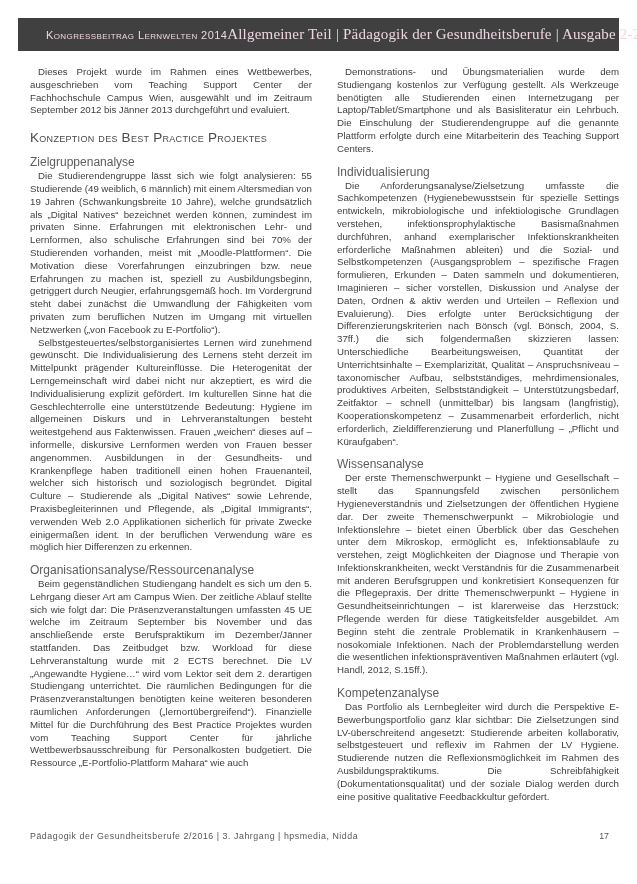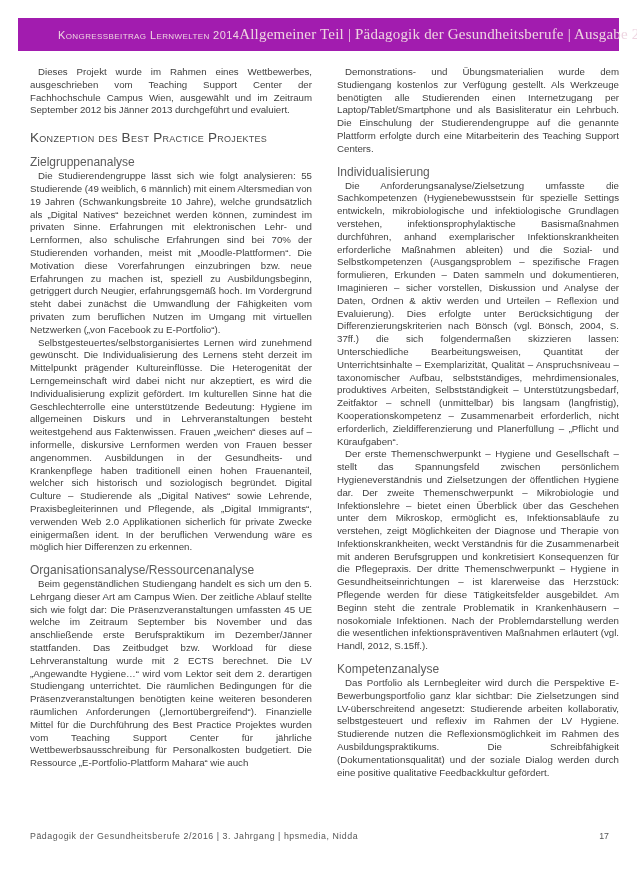--- a/index.html
+++ b/index.html
@@ -6,23 +6,23 @@
   body {
     width: 637px; height: 884px;
     background: #ffffff;
     position: relative;
     font-family: "Liberation Sans", sans-serif;
     overflow: hidden;
   }
   .header-bar {
     position: absolute; left: 18px; top: 18px;
     width: 601px; height: 33px;
-    background: #a21caf;
+    background: #404040;
     display: flex; align-items: center; justify-content: space-between;
-    padding: 0 13px 0 40px; box-sizing: border-box;
+    padding: 0 13px 0 28px; box-sizing: border-box;
   }
   .header-left {
     font-variant: small-caps;
     color: #eed5e1; font-size: 11px; letter-spacing: 0.4px;
     white-space: nowrap;
   }
   .header-right {
     color: #eed5e1; font-size: 15px; letter-spacing: 0.2px;
     white-space: nowrap;
     font-family: Liberation Serif, serif;
@@ -76,20 +76,21 @@
       <div class="sub-heading">Zielgruppenanalyse</div>
       <div class="para">Die Studierendengruppe lässt sich wie folgt analysieren: 55 Studierende (49 weiblich, 6 männlich) mit einem Altersmedian von 19 Jahren (Schwankungsbreite 10 Jahre), welche grundsätzlich als „Digital Natives“ bezeichnet werden können, zumindest im privaten Sinne. Erfahrungen mit elektronischen Lehr- und Lernformen, also schulische Erfahrungen sind bei 70% der Studierenden vorhanden, meist mit „Moodle-Plattformen“. Die Motivation diese Vorerfahrungen einzubringen bzw. neue Erfahrungen zu machen ist, speziell zu Ausbildungsbeginn, getriggert durch Neugier, erfahrungsgemäß hoch. Im Vordergrund steht dabei zunächst die Umwandlung der Fähigkeiten vom privaten zum beruflichen Nutzen im Umgang mit virtuellen Netzwerken („von Facebook zu E-Portfolio“).</div>
       <div class="para">Selbstgesteuertes/selbstorganisiertes Lernen wird zunehmend gewünscht. Die Individualisierung des Lernens steht derzeit im Mittelpunkt prägender Kultureinflüsse. Die Heterogenität der Lerngemeinschaft wird dabei nicht nur akzeptiert, es wird die Individualisierung explizit gefördert. Im kulturellen Sinne hat die Geschlechterrolle eine unterstützende Bedeutung: Hygiene im allgemeinen Diskurs und in Lehrveranstaltungen besteht weitestgehend aus Faktenwissen. Frauen „weichen“ dieses auf – informelle, diskursive Lernformen werden von Frauen besser angenommen. Ausbildungen in der Gesundheits- und Krankenpflege haben traditionell einen hohen Frauenanteil, welcher sich historisch und soziologisch begründet. Digital Culture – Studierende als „Digital Natives“ sowie Lehrende, Praxisbegleiterinnen und Pflegende, als „Digital Immigrants“, verwenden Web 2.0 Applikationen sicherlich für private Zwecke einigermaßen ident. In der beruflichen Verwendung wäre es möglich hier Differenzen zu erkennen.</div>
       <div class="sub-heading">Organisationsanalyse/Ressourcenanalyse</div>
       <div class="para">Beim gegenständlichen Studiengang handelt es sich um den 5. Lehrgang dieser Art am Campus Wien. Der zeitliche Ablauf stellte sich wie folgt dar: Die Präsenzveranstaltungen umfassten 45 UE welche im Zeitraum September bis November und das anschließende erste Berufspraktikum im Dezember/Jänner stattfanden. Das Zeitbudget bzw. Workload für diese Lehrveranstaltung wurde mit 2 ECTS berechnet. Die LV „Angewandte Hygiene…“ wird vom Lektor seit dem 2. derartigen Studiengang unterrichtet. Die räumlichen Bedingungen für die Präsenzveranstaltungen benötigten keine weiteren besonderen räumlichen Anforderungen („lernortübergreifend“). Finanzielle Mittel für die Durchführung des Best Practice Projektes wurden vom Teaching Support Center für jährliche Wettbewerbsausschreibung für Personalkosten budgetiert. Die Ressource „E-Portfolio-Plattform Mahara“ wie auch</div>
     </div>
   <div class="col" id="col-right">
       <div class="para">Demonstrations- und Übungsmaterialien wurde dem Studiengang kostenlos zur Verfügung gestellt. Als Werkzeuge benötigten alle Studierenden einen Internetzugang per Laptop/Tablet/Smartphone und als Basisliteratur ein Lehrbuch. Die Einschulung der Studierendengruppe auf die genannte Plattform erfolgte durch eine Mitarbeiterin des Teaching Support Centers.</div>
       <div class="sub-heading">Individualisierung</div>
       <div class="para">Die Anforderungsanalyse/Zielsetzung umfasste die Sachkompetenzen (Hygienebewusstsein für spezielle Settings entwickeln, mikrobiologische und infektiologische Grundlagen verstehen, infektionsprophylaktische Basismaßnahmen durchführen, anhand exemplarischer Infektionskrankheiten erforderliche Maßnahmen ableiten) und die Sozial- und Selbstkompetenzen (Ausgangsproblem – spezifische Fragen formulieren, Erkunden – Daten sammeln und dokumentieren, Imaginieren – sicher vorstellen, Diskussion und Analyse der Daten, Ordnen &amp; aktiv werden und Urteilen – Reflexion und Evaluierung). Dies erfolgte unter Berücksichtigung der Differenzierungskriterien nach Bönsch (vgl. Bönsch, 2004, S. 37ff.) die sich folgendermaßen skizzieren lassen: Unterschiedliche Bearbeitungsweisen, Quantität der Unterrichtsinhalte – Exemplarizität, Qualität – Anspruchsniveau – taxonomischer Aufbau, selbstständiges, mehrdimensionales, produktives Arbeiten, Selbstständigkeit – Unterstützungsbedarf, Zeitfaktor – schnell (unmittelbar) bis langsam (langfristig), Kooperationskompetenz – Zusammenarbeit erforderlich, nicht erforderlich, Zieldifferenzierung und Planerfüllung – „Pflicht und Küraufgaben“.</div>
+      <div class="sub-heading">Wissensanalyse</div>
       <div class="para">Der erste Themenschwerpunkt – Hygiene und Gesellschaft – stellt das Spannungsfeld zwischen persönlichem Hygieneverständnis und Zielsetzungen der öffentlichen Hygiene dar. Der zweite Themenschwerpunkt – Mikrobiologie und Infektionslehre – bietet einen Überblick über das Geschehen unter dem Mikroskop, ermöglicht es, Infektionsabläufe zu verstehen, zeigt Möglichkeiten der Diagnose und Therapie von Infektionskrankheiten, weckt Verständnis für die Zusammenarbeit mit anderen Berufsgruppen und konkretisiert Konsequenzen für die Pflegepraxis. Der dritte Themenschwerpunkt – Hygiene in Gesundheitseinrichtungen – ist klarerweise das Herzstück: Pflegende werden für diese Tätigkeitsfelder ausgebildet. Am Beginn steht die zentrale Problematik in Krankenhäusern – nosokomiale Infektionen. Nach der Problemdarstellung werden die wesentlichen infektionspräventiven Maßnahmen erläutert (vgl. Handl, 2012, S.15ff.).</div>
       <div class="sub-heading">Kompetenzanalyse</div>
       <div class="para">Das Portfolio als Lernbegleiter wird durch die Perspektive E-Bewerbungsportfolio ganz klar sichtbar: Die Zielsetzungen sind LV-überschreitend angesetzt: Studierende arbeiten kollaborativ, selbstgesteuert und reflexiv im Rahmen der LV Hygiene. Studierende nutzen die Reflexionsmöglichkeit im Rahmen des Ausbildungspraktikums. Die Schreibfähigkeit (Dokumentationsqualität) und der soziale Dialog werden durch eine positive qualitative Feedbackkultur gefördert.</div>
     </div>
 </div>
 
 <div class="footer">
   <span>Pädagogik der Gesundheitsberufe 2/2016   |   3. Jahrgang   |   hpsmedia, Nidda</span>
   <span class="page-num">17</span>
 </div>

